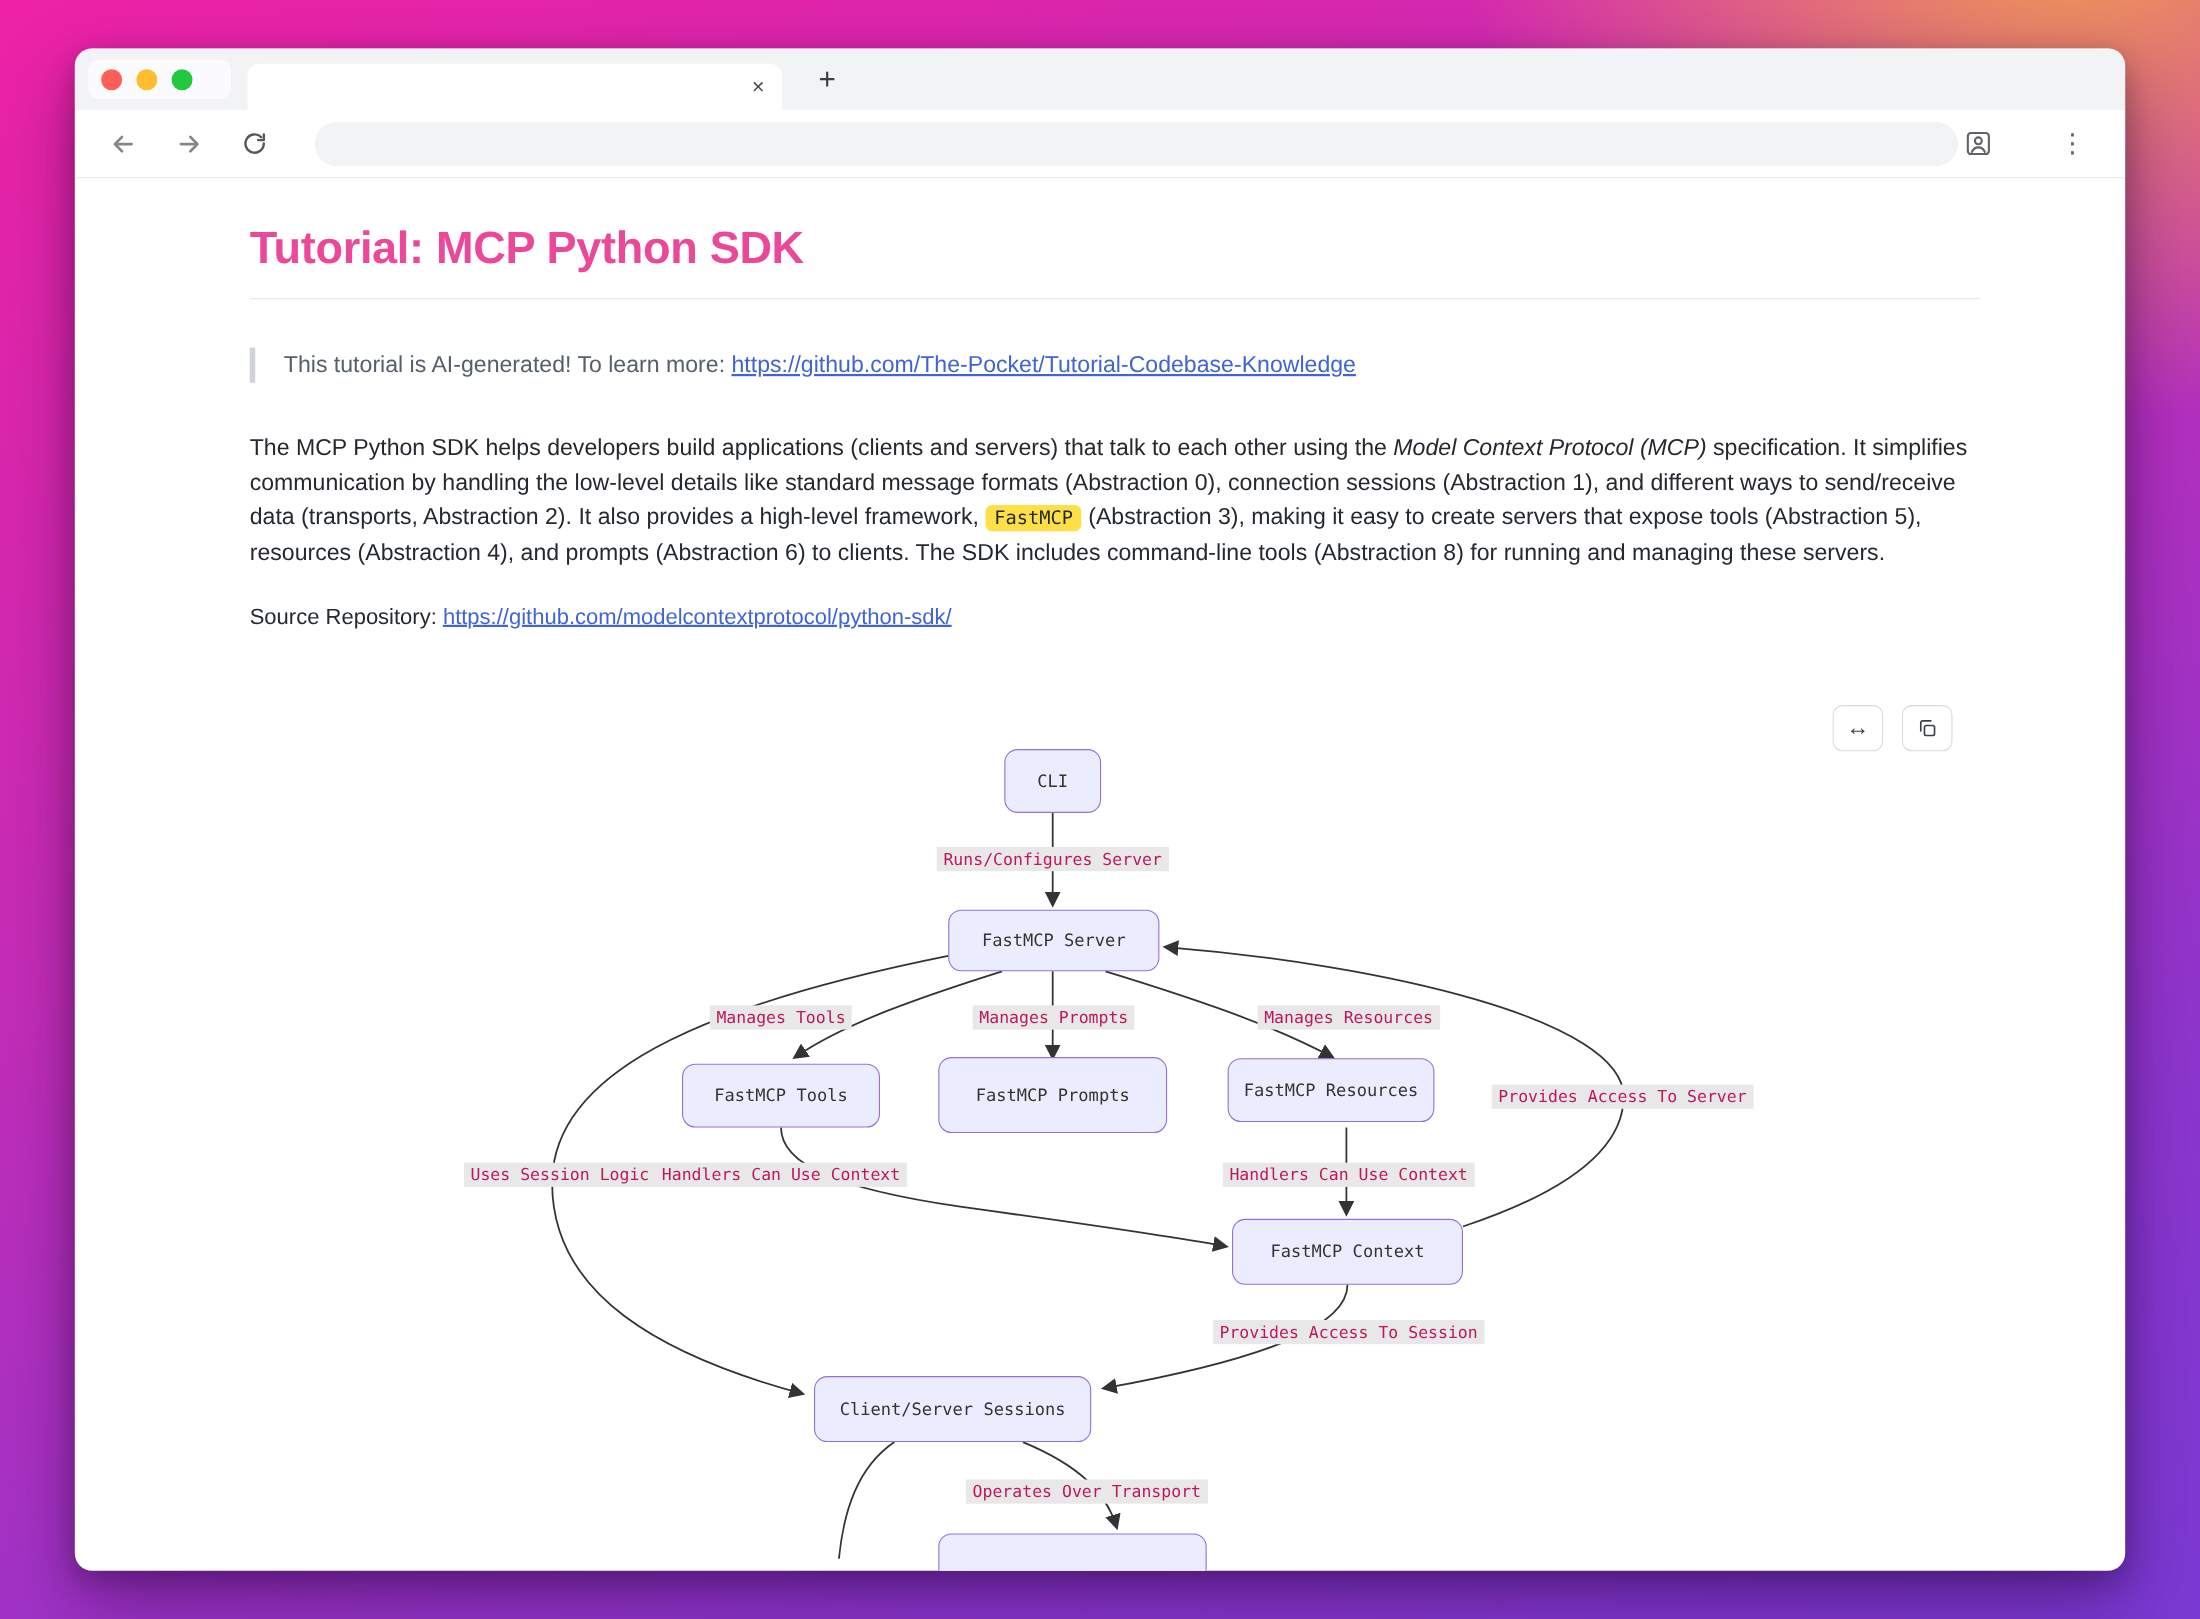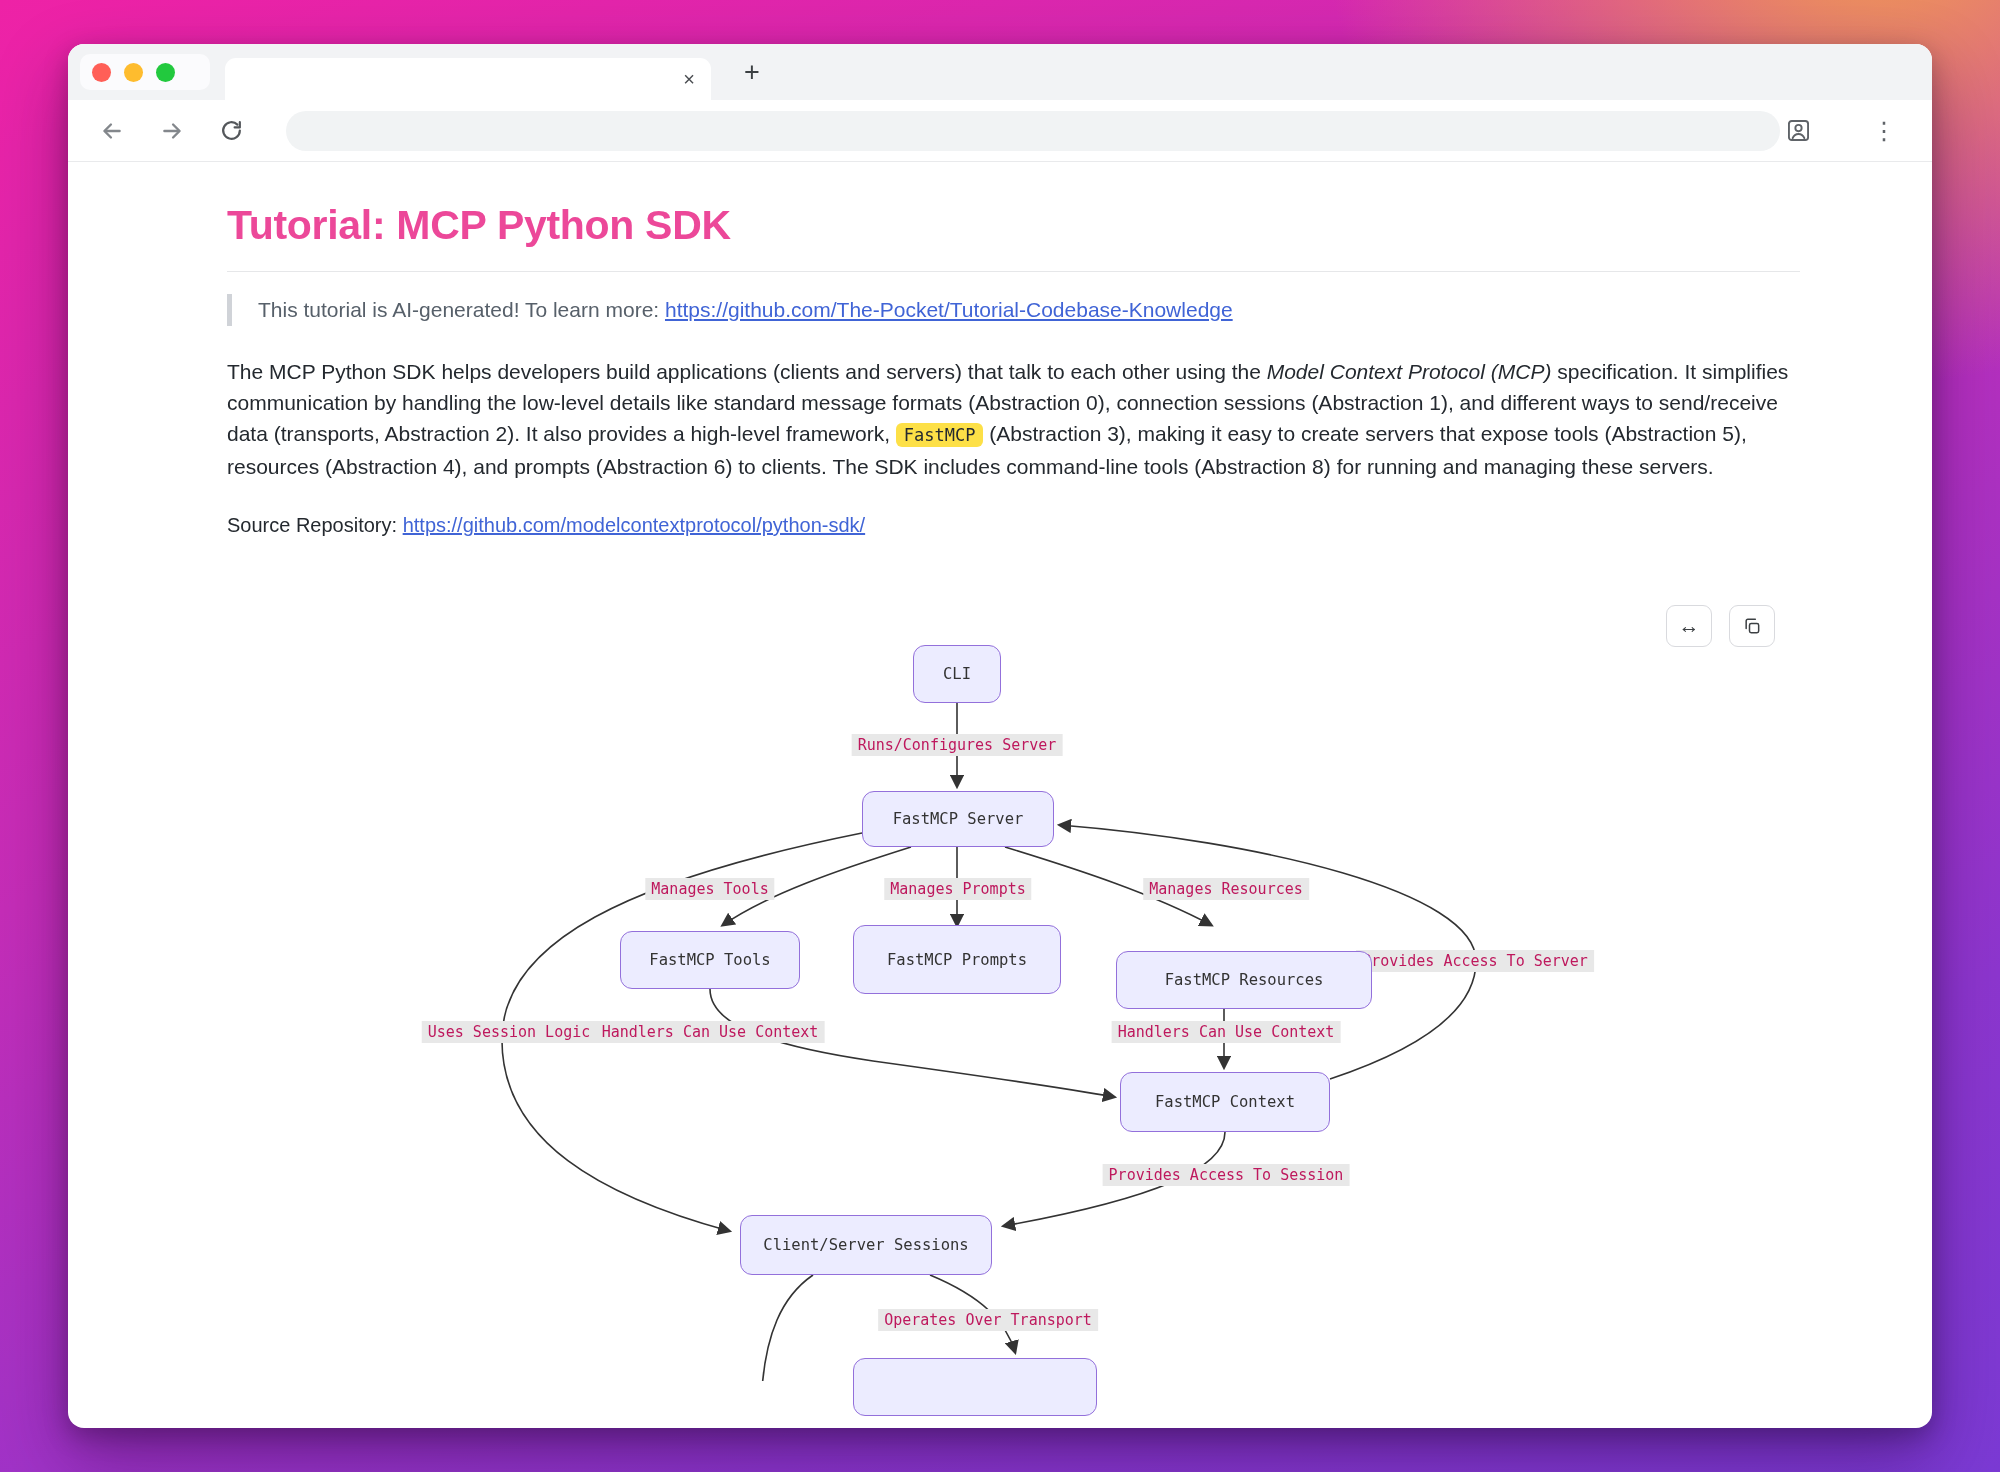--- a/index.html
+++ b/index.html
@@ -27,21 +27,21 @@
   
   .navbar{display:flex;align-items:center;height:62px;background:#fff;padding:0 30px 0 26px;border-bottom:1px solid #e9eaec;box-sizing:border-box;}
   .nav-ic{display:flex;align-items:center;justify-content:center;width:36px;height:36px;}
   .nav-ic + .nav-ic{margin-left:24px;}
   .omnibox{margin-left:36px;width:1500px;height:40px;background:#f1f3f4;border-radius:20px;display:flex;align-items:center;padding:0 20px;box-sizing:border-box;font-size:16px;color:#202124;}
   .nav-right{margin-left:auto;display:flex;align-items:center;gap:26px;}
   .menu-dots{font-size:24px;color:#5f6368;line-height:1;}
   
   .content{position:relative;padding:40px 132px 0 159px;color:#1f2328;}
   h1.title{margin:0;font-size:41px;font-weight:700;color:#ec4899;letter-spacing:-.3px;line-height:1.15;padding-bottom:22px;border-bottom:1px solid #e6e7e9;}
-  blockquote.note{margin:22px 0;padding:4px 0 4px 26px;border-left:5px solid #d0d3d8;font-size:21px;color:#57606a;}
+  blockquote.note{margin:44px 0;padding:4px 0 4px 26px;border-left:5px solid #d0d3d8;font-size:21px;color:#57606a;}
   a.link{color:#4064d6;text-decoration:underline;}
   p.intro{margin:30px 0;font-size:21px;line-height:31px;color:#24292f;}
   .b{font-weight:400;}
   .i{font-style:italic;}
   .code{font-family:"DejaVu Sans Mono",monospace;font-size:17px;background:#fde047;border-radius:6px;padding:2px 8px;}
   p.source{margin:32px 0 0;font-size:20px;color:#24292f;}
   
   .diagram{position:relative;height:784px;margin:60px -132px 0 -159px;}
   .edges{position:absolute;left:0;top:0;}
   .node{
@@ -157,21 +157,21 @@
       <div class="edge-label" style="left:441px;top:435px">Uses Session Logic</div>
       <div class="edge-label" style="left:642px;top:435px">Handlers Can Use Context</div>
       <div class="edge-label" style="left:1158px;top:435px">Handlers Can Use Context</div>
       <div class="edge-label" style="left:1158px;top:578px">Provides Access To Session</div>
       <div class="edge-label" style="left:920px;top:723px">Operates Over Transport</div>
 
       <div class="node" style="left:845px;top:48px;width:88px;height:58px">CLI</div>
       <div class="node" style="left:794px;top:194px;width:192px;height:56px">FastMCP Server</div>
       <div class="node" style="left:552px;top:334px;width:180px;height:58px">FastMCP Tools</div>
       <div class="node" style="left:785px;top:328px;width:208px;height:69px">FastMCP Prompts</div>
-      <div class="node" style="left:1048px;top:354px;width:256px;height:58px">FastMCP Resources</div>
+      <div class="node" style="left:1048px;top:329px;width:188px;height:58px">FastMCP Resources</div>
       <div class="node" style="left:672px;top:618px;width:252px;height:60px">Client/Server Sessions</div>
       <div class="node" style="left:1052px;top:475px;width:210px;height:60px">FastMCP Context</div>
       <div class="node" style="left:785px;top:761px;width:244px;height:58px"></div>
 
       <div class="dg-controls">
         <button class="dg-btn">
           <svg width="20" height="20" viewBox="0 0 24 24" fill="none" stroke="#3c4043" stroke-width="1.8" stroke-linecap="round" stroke-linejoin="round">
               <rect x="9" y="9" width="11" height="11" rx="2"></rect>
               <path d="M5 15V6a2 2 0 0 1 2-2h9"></path>
             </svg>

